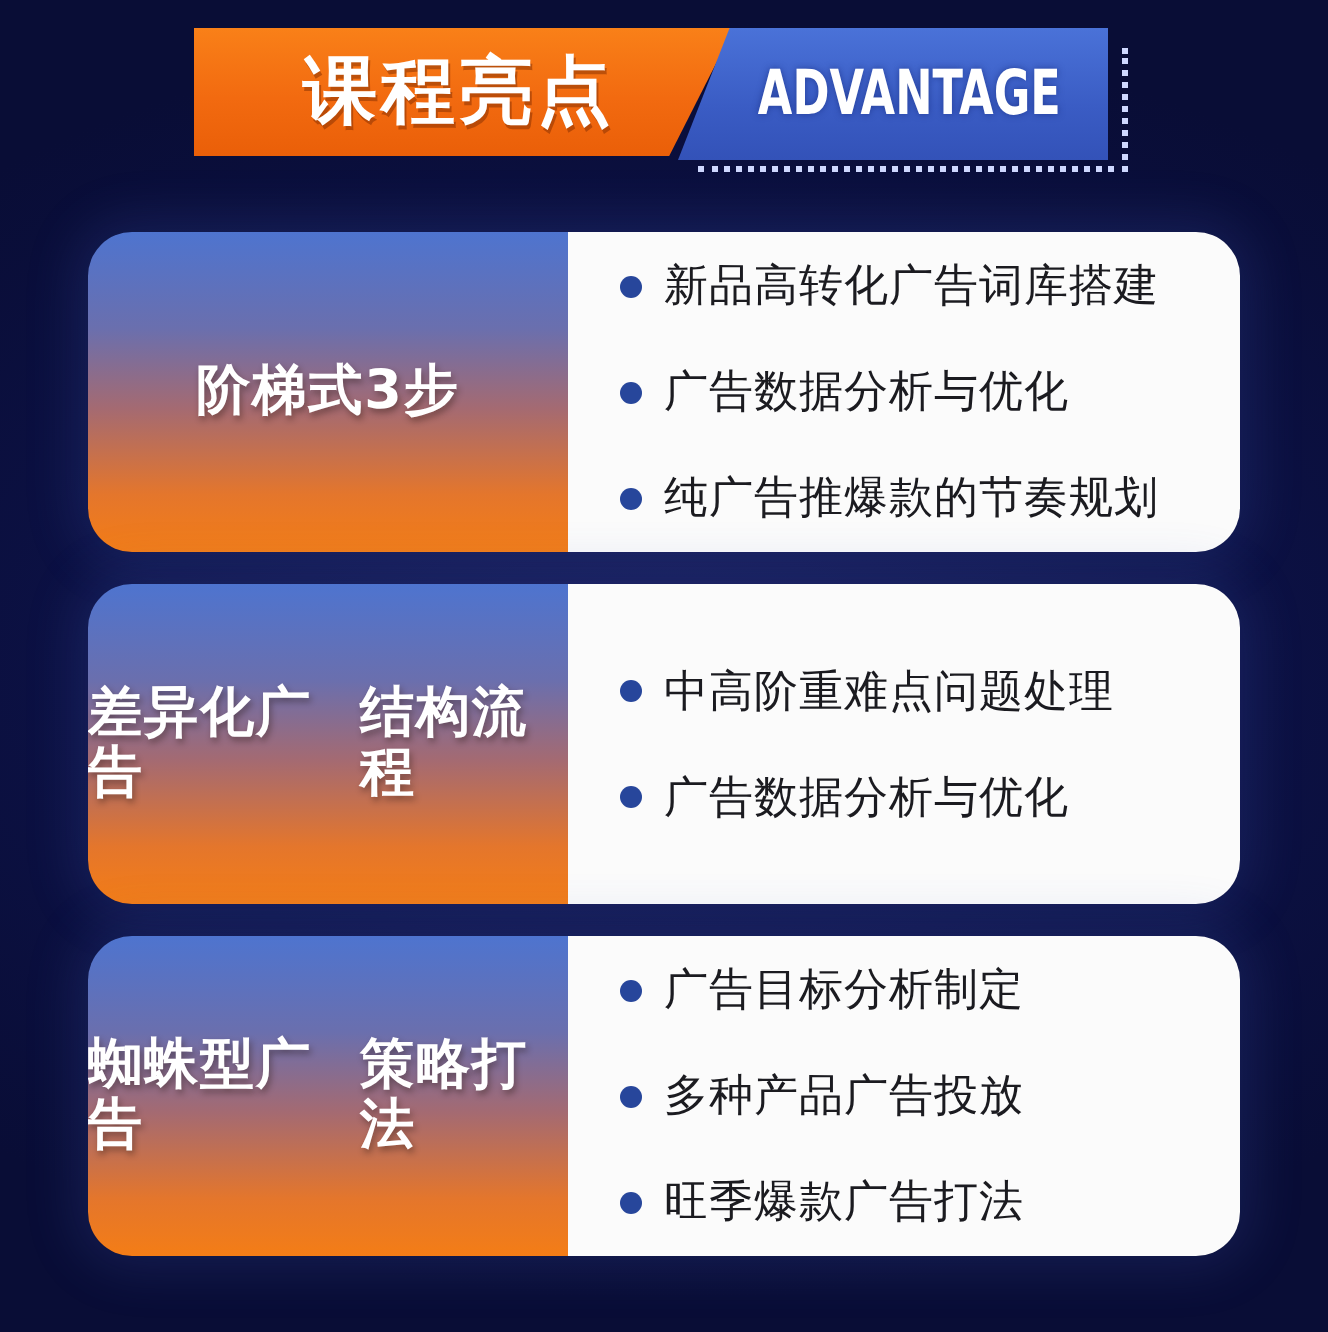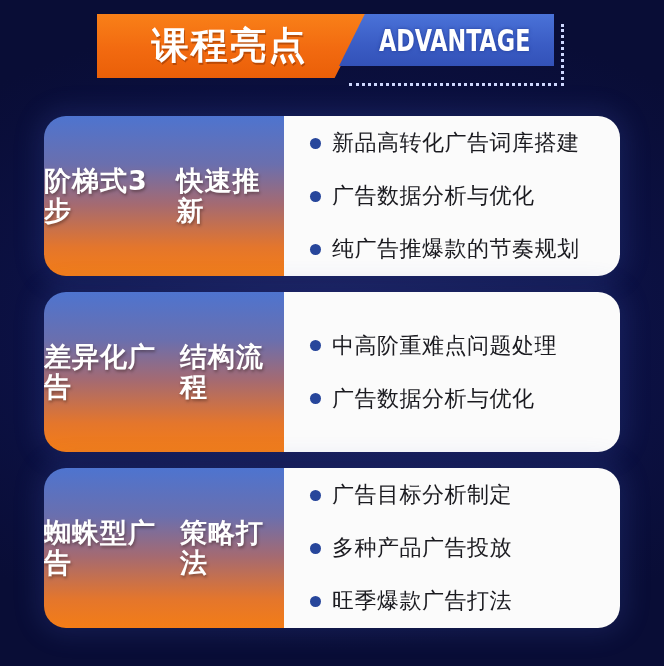--- a/index.html
+++ b/index.html
@@ -50,21 +50,21 @@
     color:#ffffff;
     letter-spacing:2px;
     padding-right:22px;
     text-shadow:1px 2px 0 rgba(120,40,0,.45);
     font-family:"DejaVu Sans","Liberation Sans",sans-serif;
     margin-left:17px;
   }
   .banner-blue {
     position:absolute;
     left:242px; top:2px;
-    width:215px; height:52px;
+    width:215px; height:66px;
     background:linear-gradient(180deg,#4a72d8 0%,#3a5cc4 60%,#3352b8 100%);
     -webkit-clip-path:polygon(12% 0, 100% 0, 100% 100%, 0 100%);
     clip-path:polygon(12% 0, 100% 0, 100% 100%, 0 100%);
     display:flex; align-items:center; justify-content:center;
   }
   .banner-blue .txt {
     font-size:31px;
     font-weight:bold;
     color:#ffffff;
     letter-spacing:0px;
@@ -139,21 +139,20 @@
         <span class="txt">ADVANTAGE</span>
       </div>
     </div>
   </div>
 
   <div class="cards">
 
     <div class="card">
       <div class="card-left">
         <span class="line">阶梯式3步</span>
-        <span class="line">快速推新</span>
       </div>
       <div class="card-right">
         <div class="bullet-row">
           <span class="dot"></span>
           <span class="bullet-text">新品高转化广告词库搭建</span>
         </div>
         <div class="bullet-row">
           <span class="dot"></span>
           <span class="bullet-text">广告数据分析与优化</span>
         </div>

